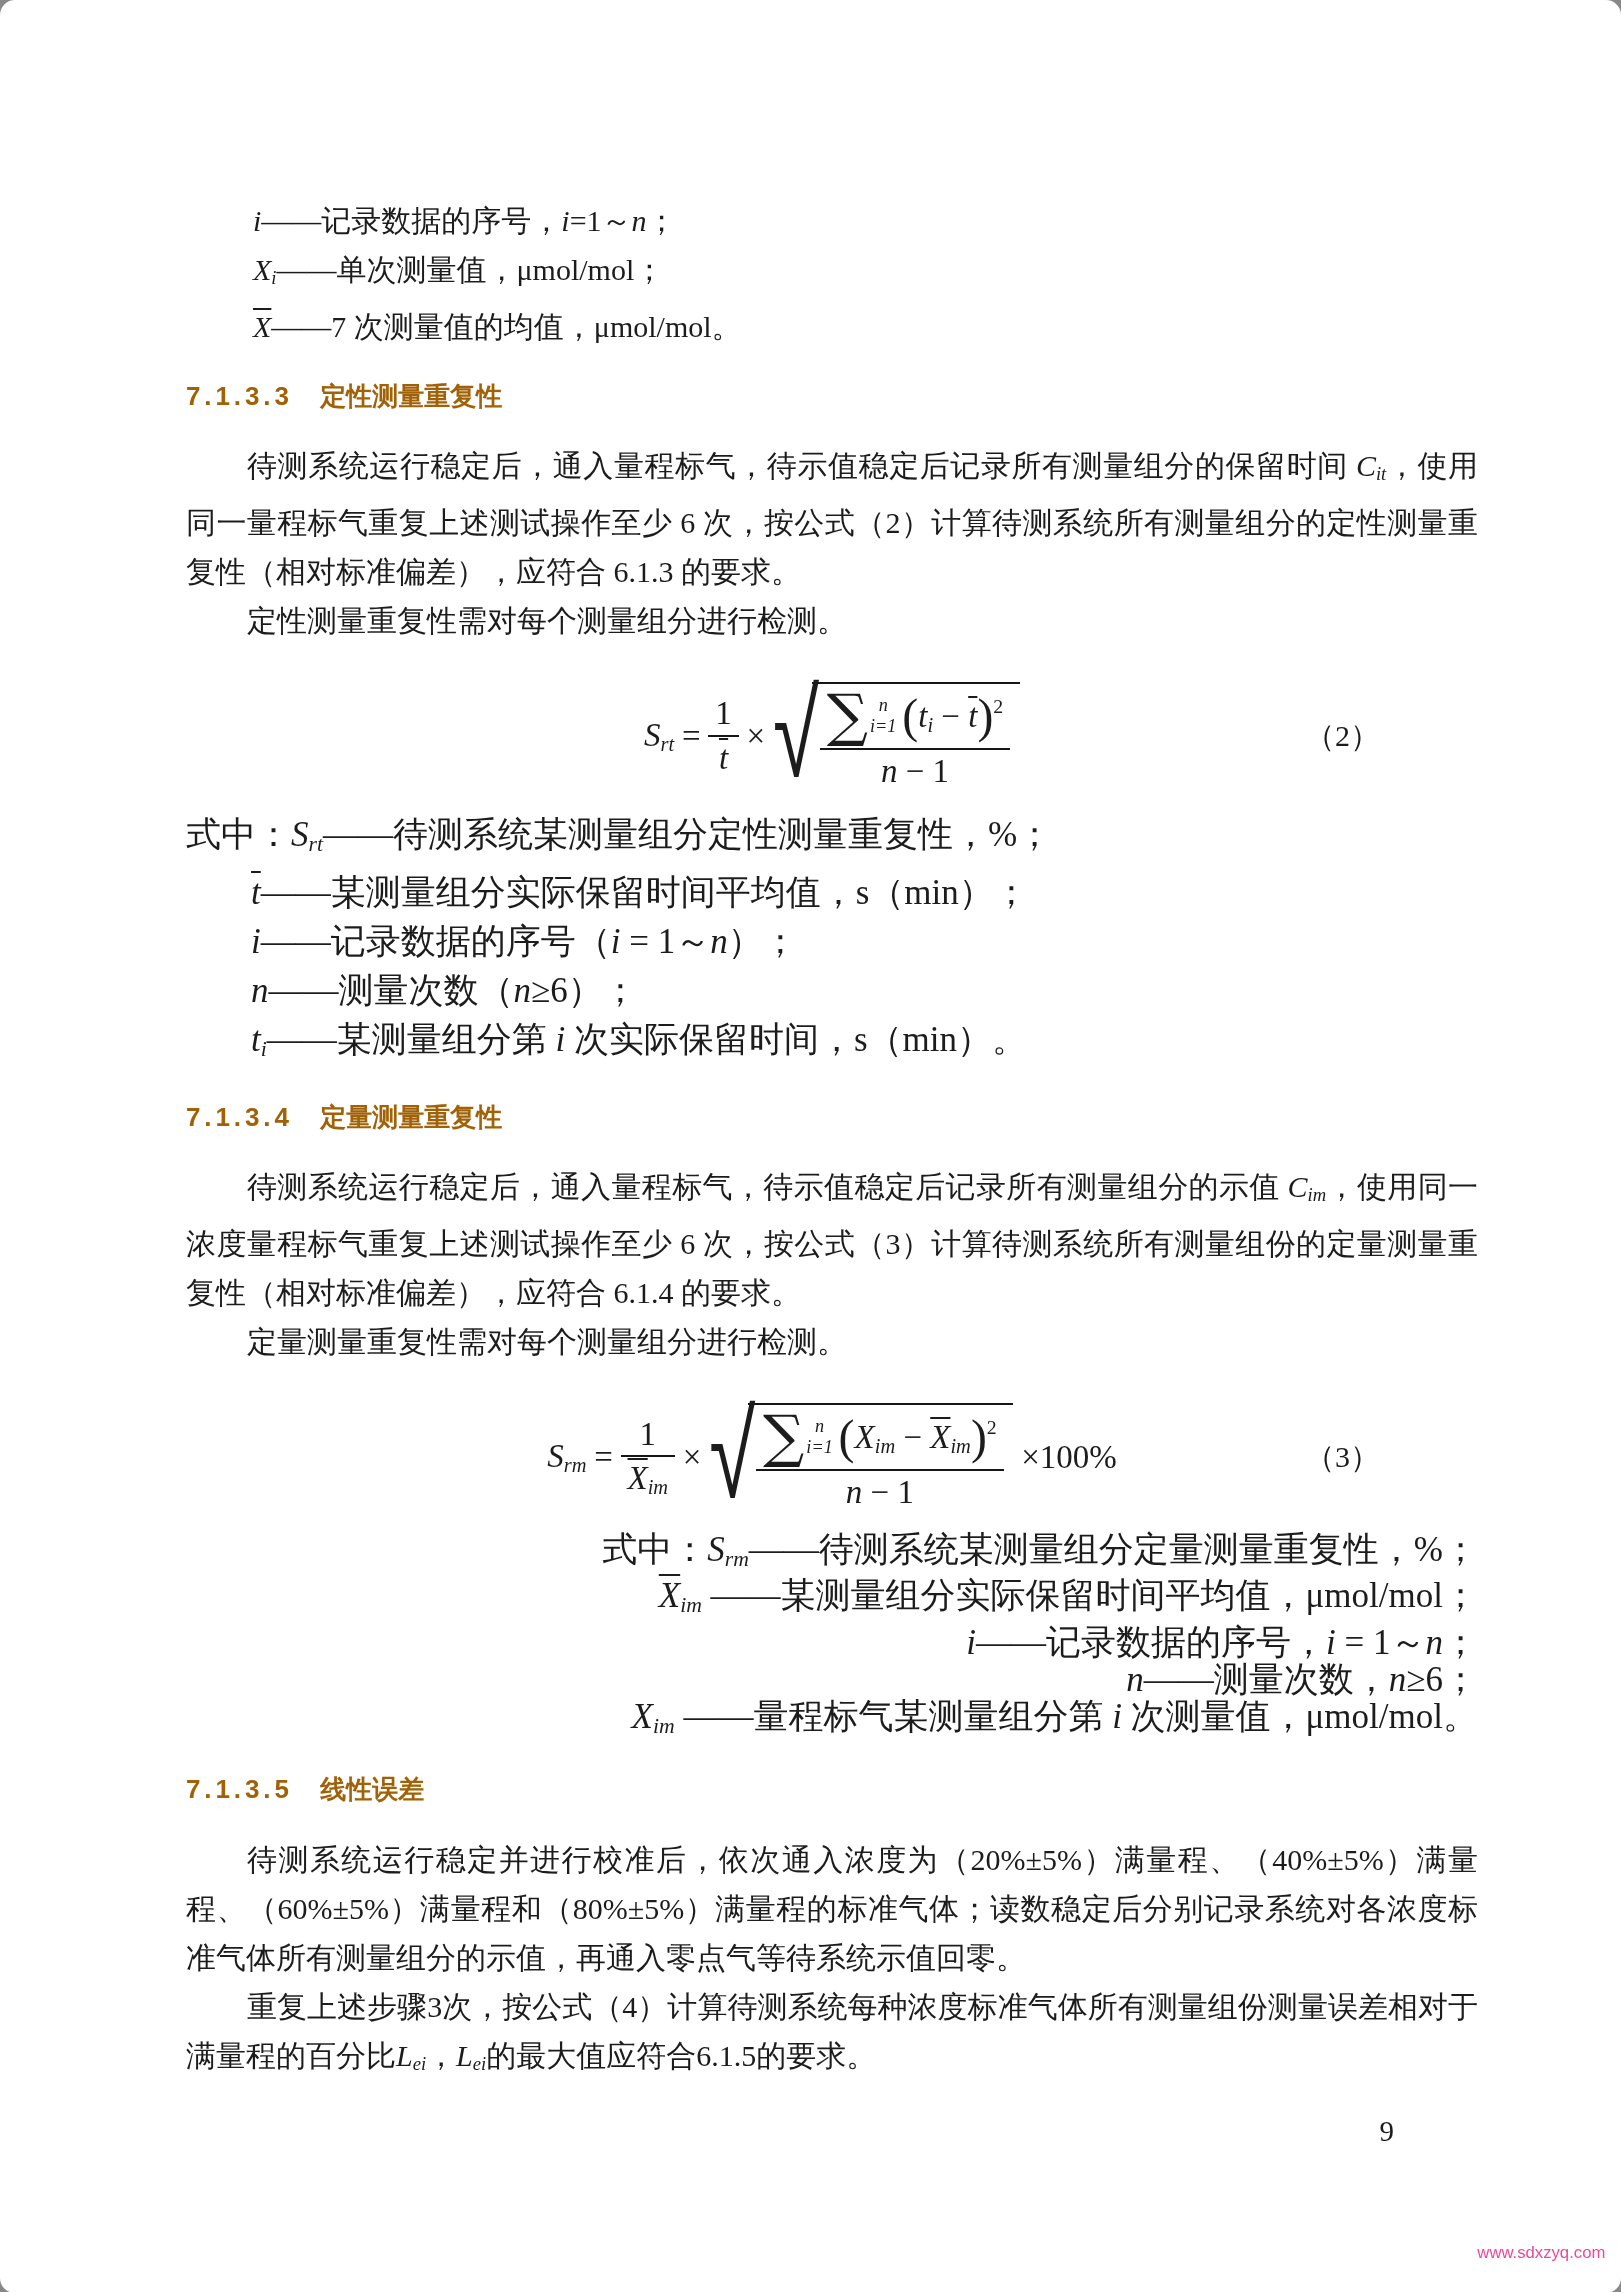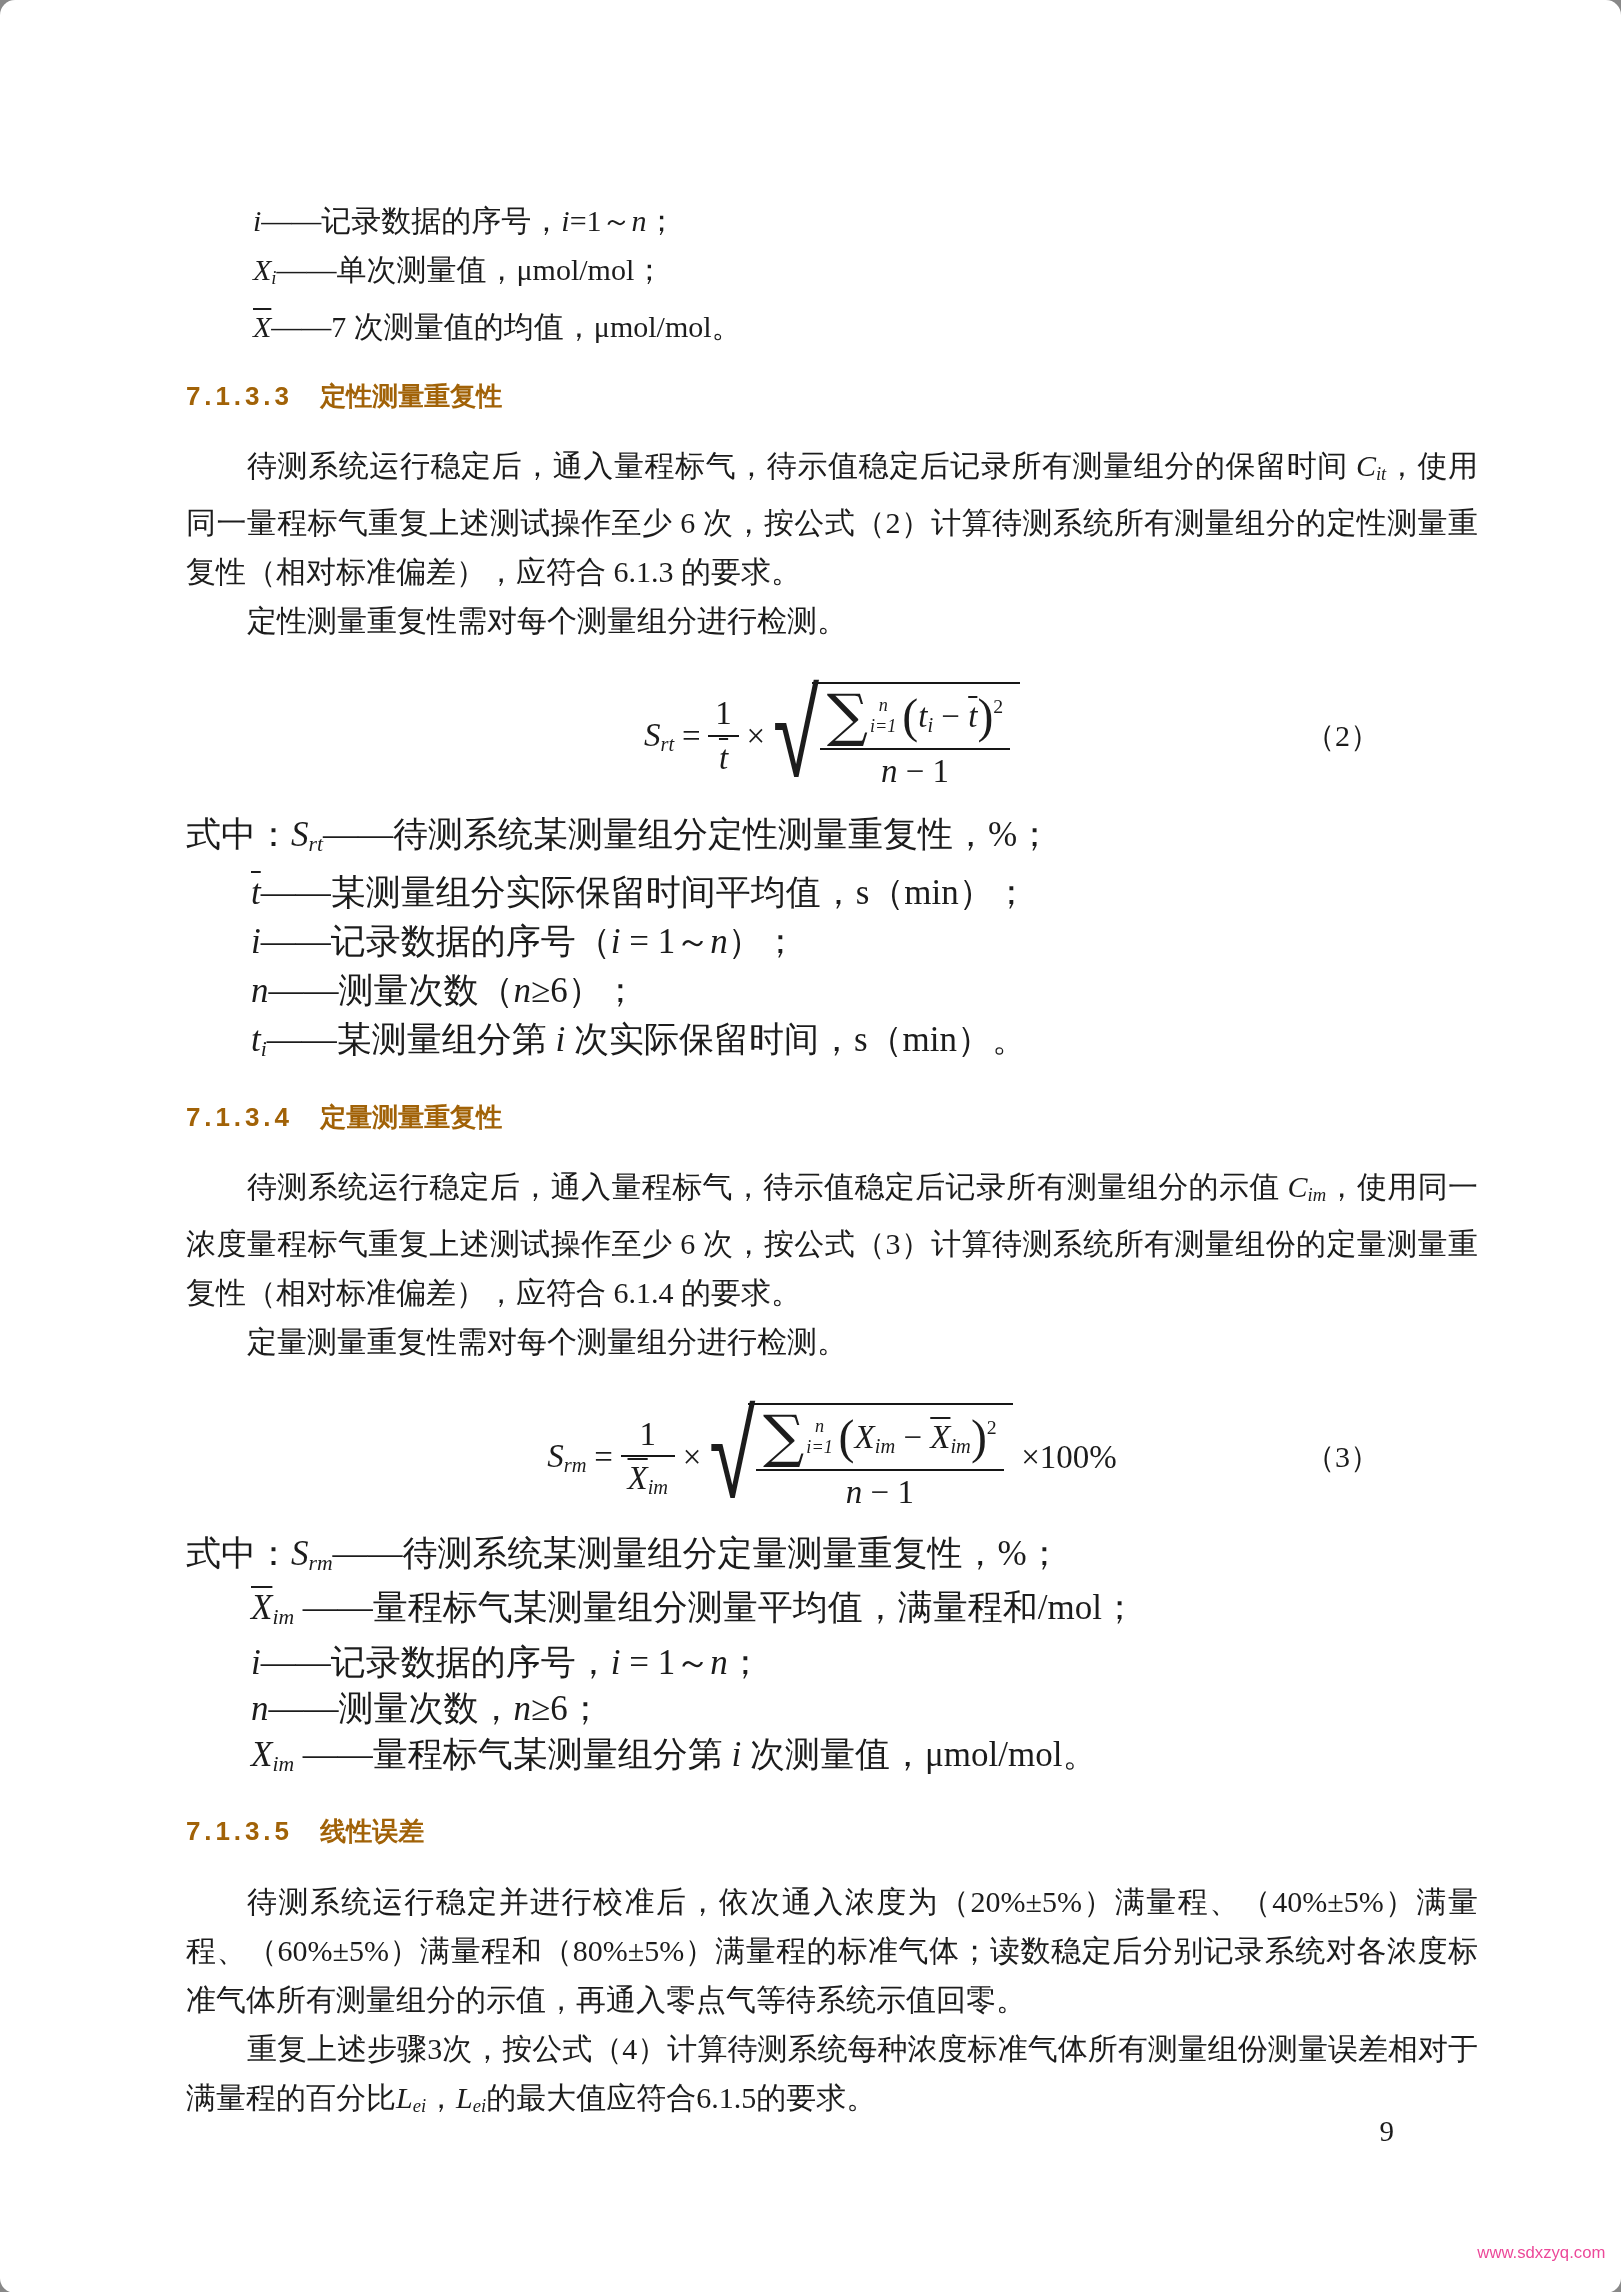--- a/index.html
+++ b/index.html
@@ -77,21 +77,21 @@
   }
   .inner-expr { white-space: nowrap; text-align: right; }
   .formula-no {
     position: absolute; right: 98px; top: 50%; transform: translateY(-50%);
     font-size: 30px;
   }
 
   .def-block { font-size: 35px; line-height: 49px; margin-bottom: 23.5px; }
   .def-block .item { margin-left: 65px; }
   .def-block .item.first { margin-left: 0; }
-  .def-block.wide { line-height: 46px; margin-bottom: 25.5px; }
+  .def-block.wide { line-height: 37px; margin-bottom: 25.5px; text-align: right; }
 
   .page-number {
     position: absolute; right: 227px; top: 2115px;
     font-size: 29px; color: #1c1c1c;
   }
   .watermark {
     position: absolute; right: 15.7px; top: 2243px;
     font-size: 16.7px; color: #ec4899;
     font-family: "Liberation Sans", "DejaVu Sans", sans-serif;
   }
@@ -181,21 +181,21 @@
           </span>
         </span>
       </span>
       <span><span>×100%</span></span>
     </span>
     <span class="formula-no">（3）</span>
   </div>
 
   <div class="def-block wide">
     <div class="item first"><span>式中：</span><span><span class="rt-it">S</span><span class="rt-it rt-sub">rm</span><span>——待测系统某测量组分定量测量重复性，%；</span></span></div>
-    <div class="item"><span class="rt-it rt-bar">X</span><span class="rt-it rt-sub">im</span><span> ——量程标气某测量组分测量平均值，满量程和/mol；</span></div>
+    <div class="item"><span class="rt-it rt-bar">X</span><span class="rt-it rt-sub">im</span><span> ——某测量组分实际保留时间平均值，μmol/mol；</span></div>
     <div class="item"><span class="rt-it">i</span><span>——记录数据的序号，</span><span class="rt-it">i</span><span> = 1～</span><span class="rt-it">n</span><span>；</span></div>
     <div class="item"><span class="rt-it">n</span><span>——测量次数，</span><span class="rt-it">n</span><span>≥6；</span></div>
     <div class="item"><span class="rt-it">X</span><span class="rt-it rt-sub">im</span><span> ——量程标气某测量组分第 </span><span class="rt-it">i</span><span> 次测量值，μmol/mol。</span></div>
   </div>
 
   <h3 class="heading">
     <span class="num">7.1.3.5</span><span class="ttl">线性误差</span>
   </h3>
   <p class="para"><span>待测系统运行稳定并进行校准后，依次通入浓度为（20%±5%）满量程、（40%±5%）满量程、（60%±5%）满量程和（80%±5%）满量程的标准气体；读数稳定后分别记录系统对各浓度标准气体所有测量组分的示值，再通入零点气等待系统示值回零。</span></p>
   <p class="para"><span>重复上述步骤3次，按公式（4）计算待测系统每种浓度标准气体所有测量组份测量误差相对于满量程的百分比</span><span class="rt-it">L</span><span class="rt-it rt-sub">ei</span><span>，</span><span class="rt-it">L</span><span class="rt-it rt-sub">ei</span><span>的最大值应符合6.1.5的要求。</span></p>

